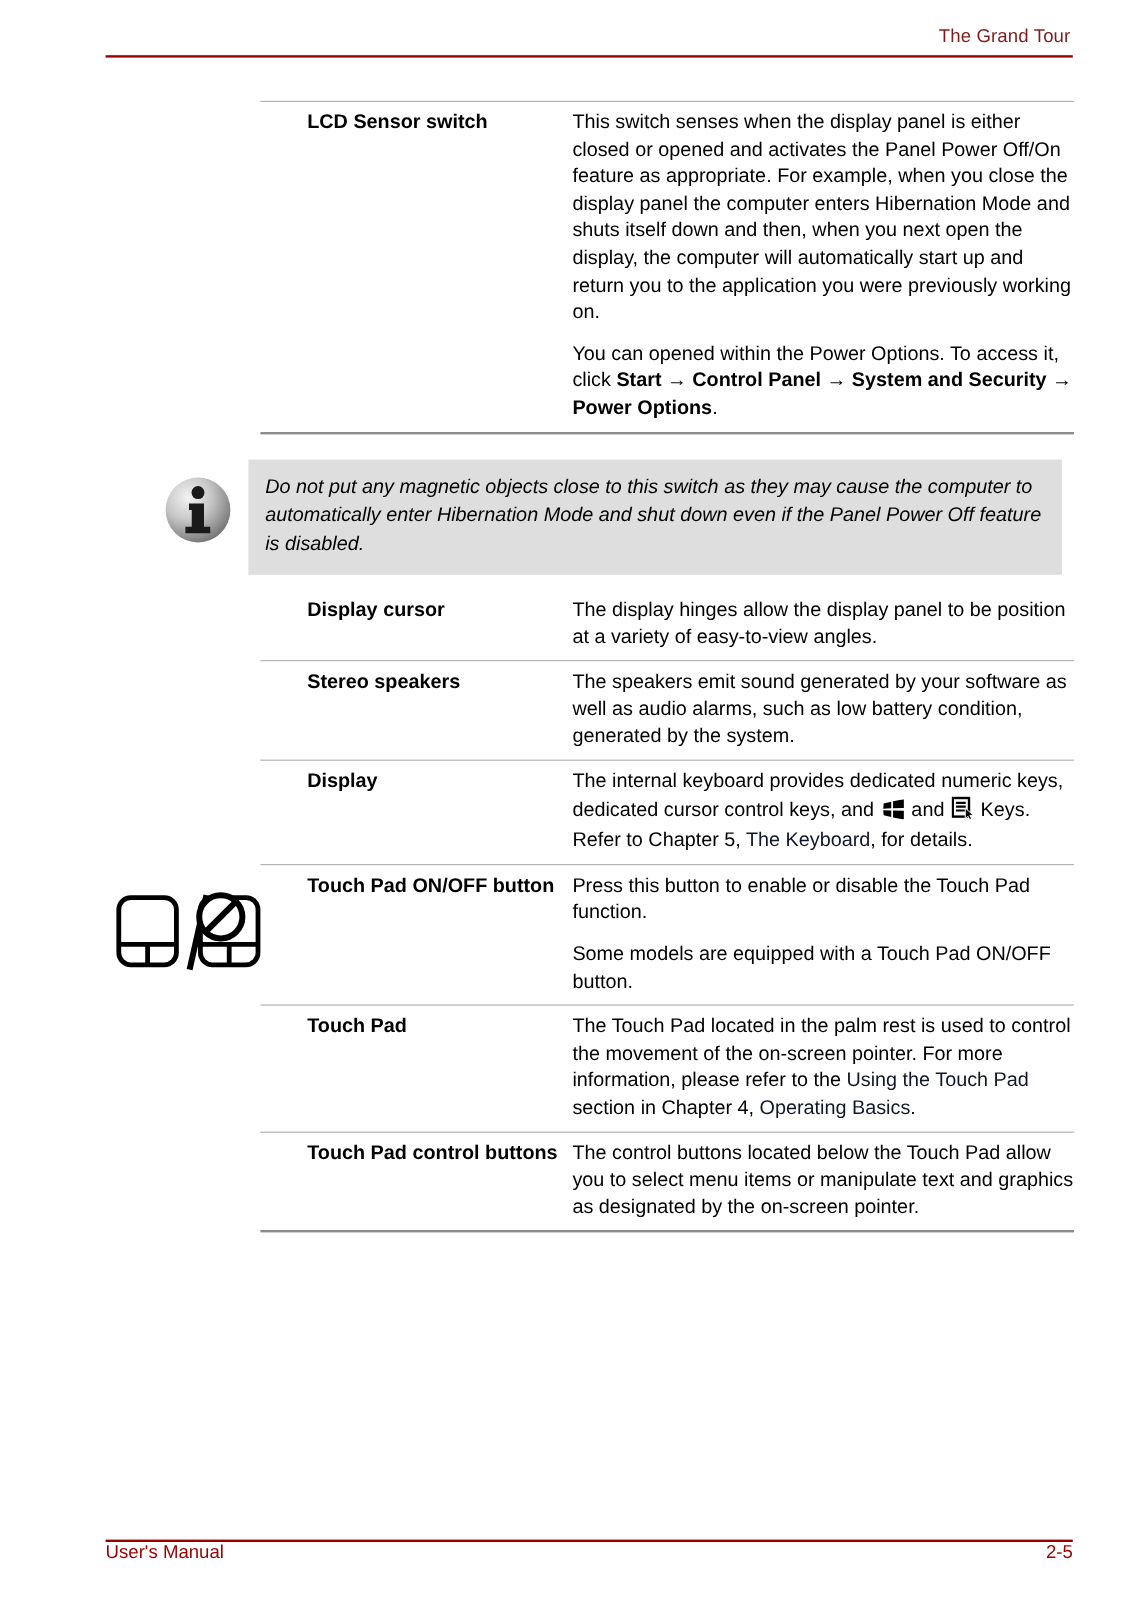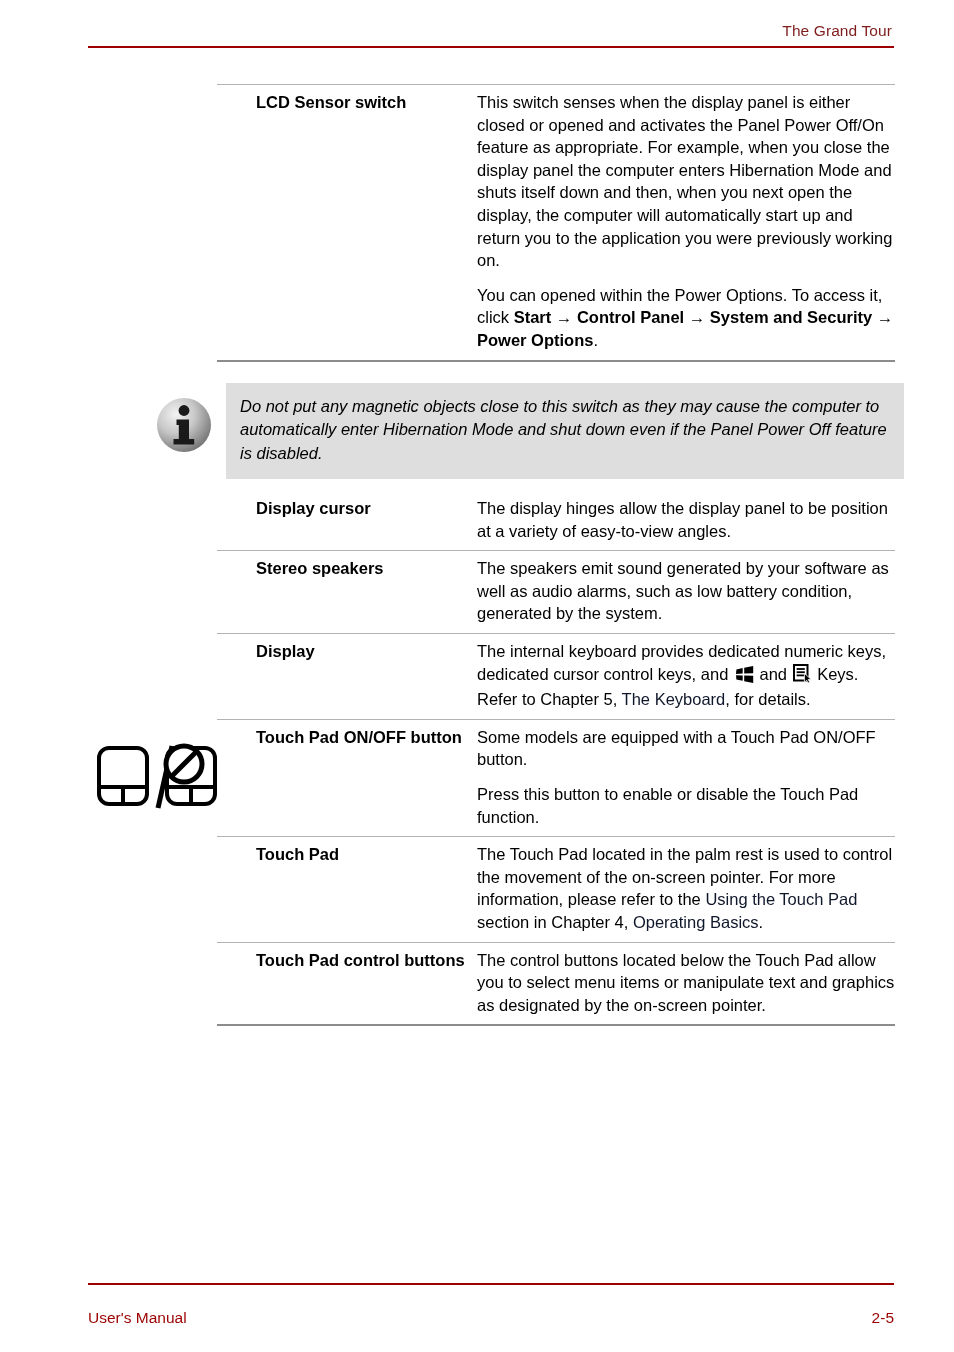--- a/index.html
+++ b/index.html
@@ -82,21 +82,21 @@
     margin-top: 12px;
   }
   b, .b { font-weight: bold; }
   .link {
     color: #0f172a;
   }
 
   
   .note-block {
     position: absolute;
-    left: 154px;
+    left: 135px;
     top: 383px;
     width: 750px;
     display: flex;
     align-items: flex-start;
   }
   .note-icon {
     flex: 0 0 60px;
     width: 60px;
     height: 60px;
     margin-top: 12px;
@@ -138,21 +138,21 @@
   }
   .page-footer .footer-rule {
     height: 2px;
     background: #9c0000;
     width: 100%;
   }
   .page-footer .footer-row {
     display: flex;
     justify-content: space-between;
     align-items: baseline;
-    margin-top: 24px;
+    margin-top: 0;
     font-size: 15.5px;
     color: #9c0000;
   }
 </style>
 </head>
 <body>
 
 <div class="page-header">
   <span class="header-title">The Grand Tour</span>
   <div class="header-rule"></div>
@@ -219,22 +219,22 @@
               <line x1="3.6" y1="9.2" x2="11.8" y2="9.2" stroke="#000" stroke-width="1.8"></line>
               <line x1="3.6" y1="12.4" x2="11.8" y2="12.4" stroke="#000" stroke-width="1.8"></line>
               <path d="M11.4 10.4 L11.4 19.4 L13.6 17.2 L15.1 20 L16.7 19.2 L15.2 16.5 L18.2 16.4 Z" fill="#000" stroke="#fff" stroke-width="0.8"></path>
             </svg></span><span>  Keys. Refer to Chapter 5, </span><span class="link">The Keyboard</span><span>, for details.</span></p>
       </div>
     </div>
     <div class="row-rule"></div>
     <div class="spec-row">
       <div class="spec-term">Touch Pad ON/OFF button</div>
       <div class="spec-desc">
+        <p><span>Press this button to enable or disable the Touch Pad function.</span></p>
         <p><span>Some models are equipped with a Touch Pad ON/OFF button.</span></p>
-        <p><span>Press this button to enable or disable the Touch Pad function.</span></p>
       </div>
     </div>
     <div class="row-rule"></div>
     <div class="spec-row">
       <div class="spec-term">Touch Pad</div>
       <div class="spec-desc">
         <p><span>The Touch Pad located in the palm rest is used to control the movement of the on-screen pointer. For more information, please refer to the </span><span class="link">Using the Touch Pad</span><span> section in Chapter 4, </span><span class="link">Operating Basics</span><span>.</span></p>
       </div>
     </div>
     <div class="row-rule"></div>

